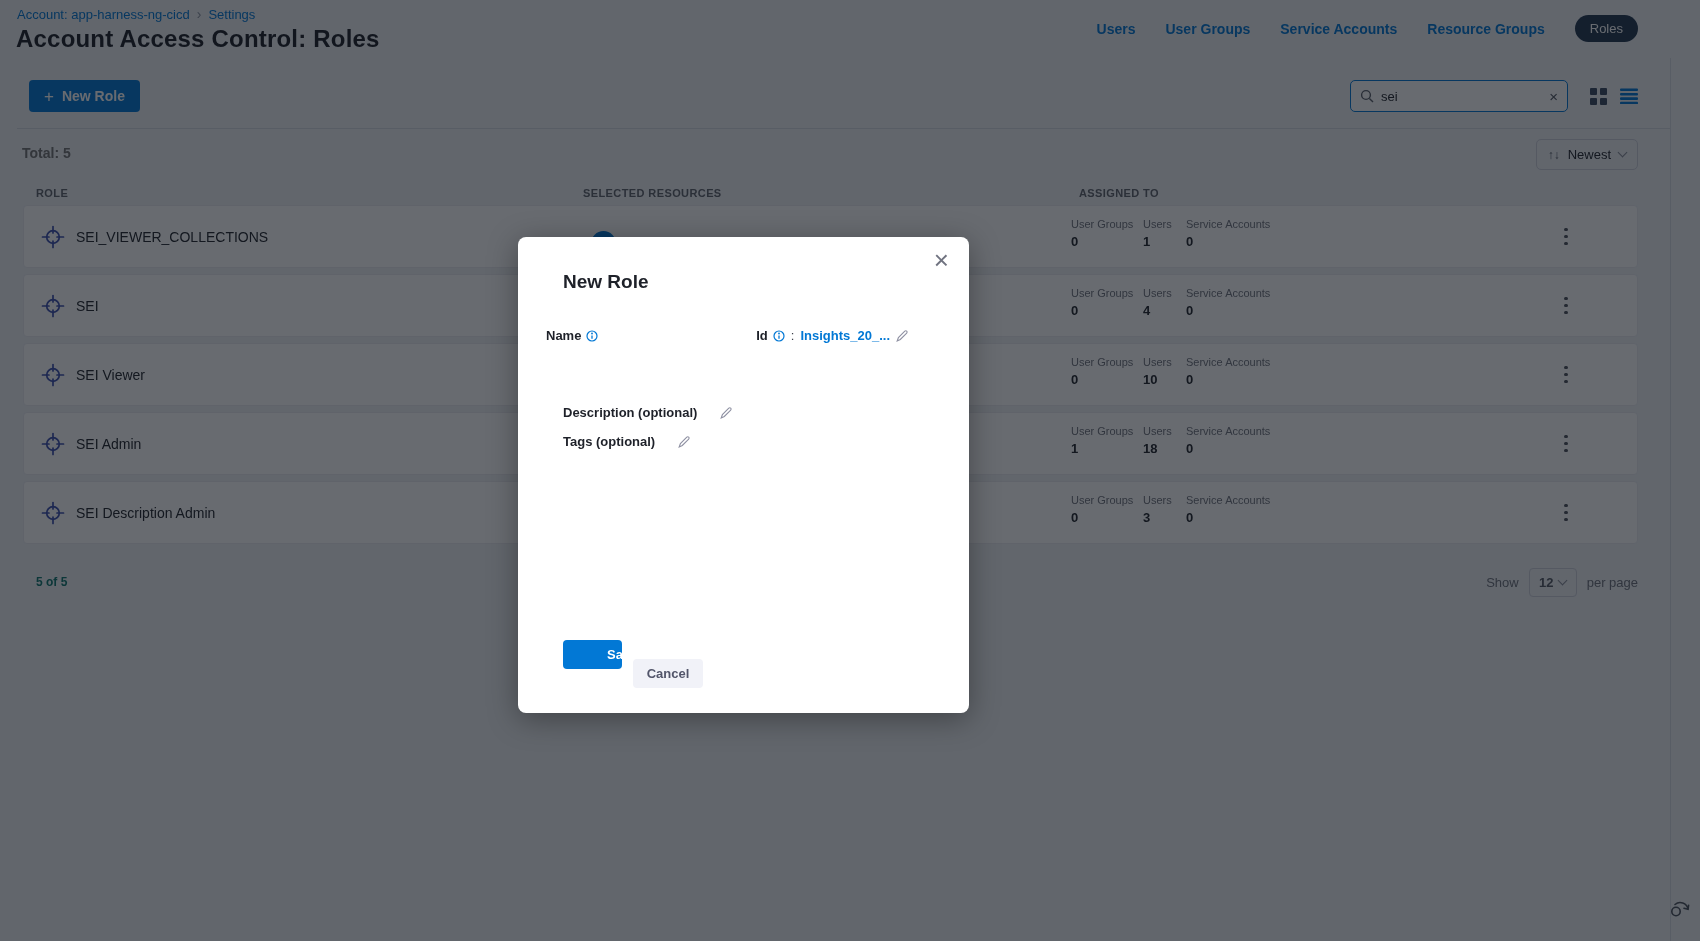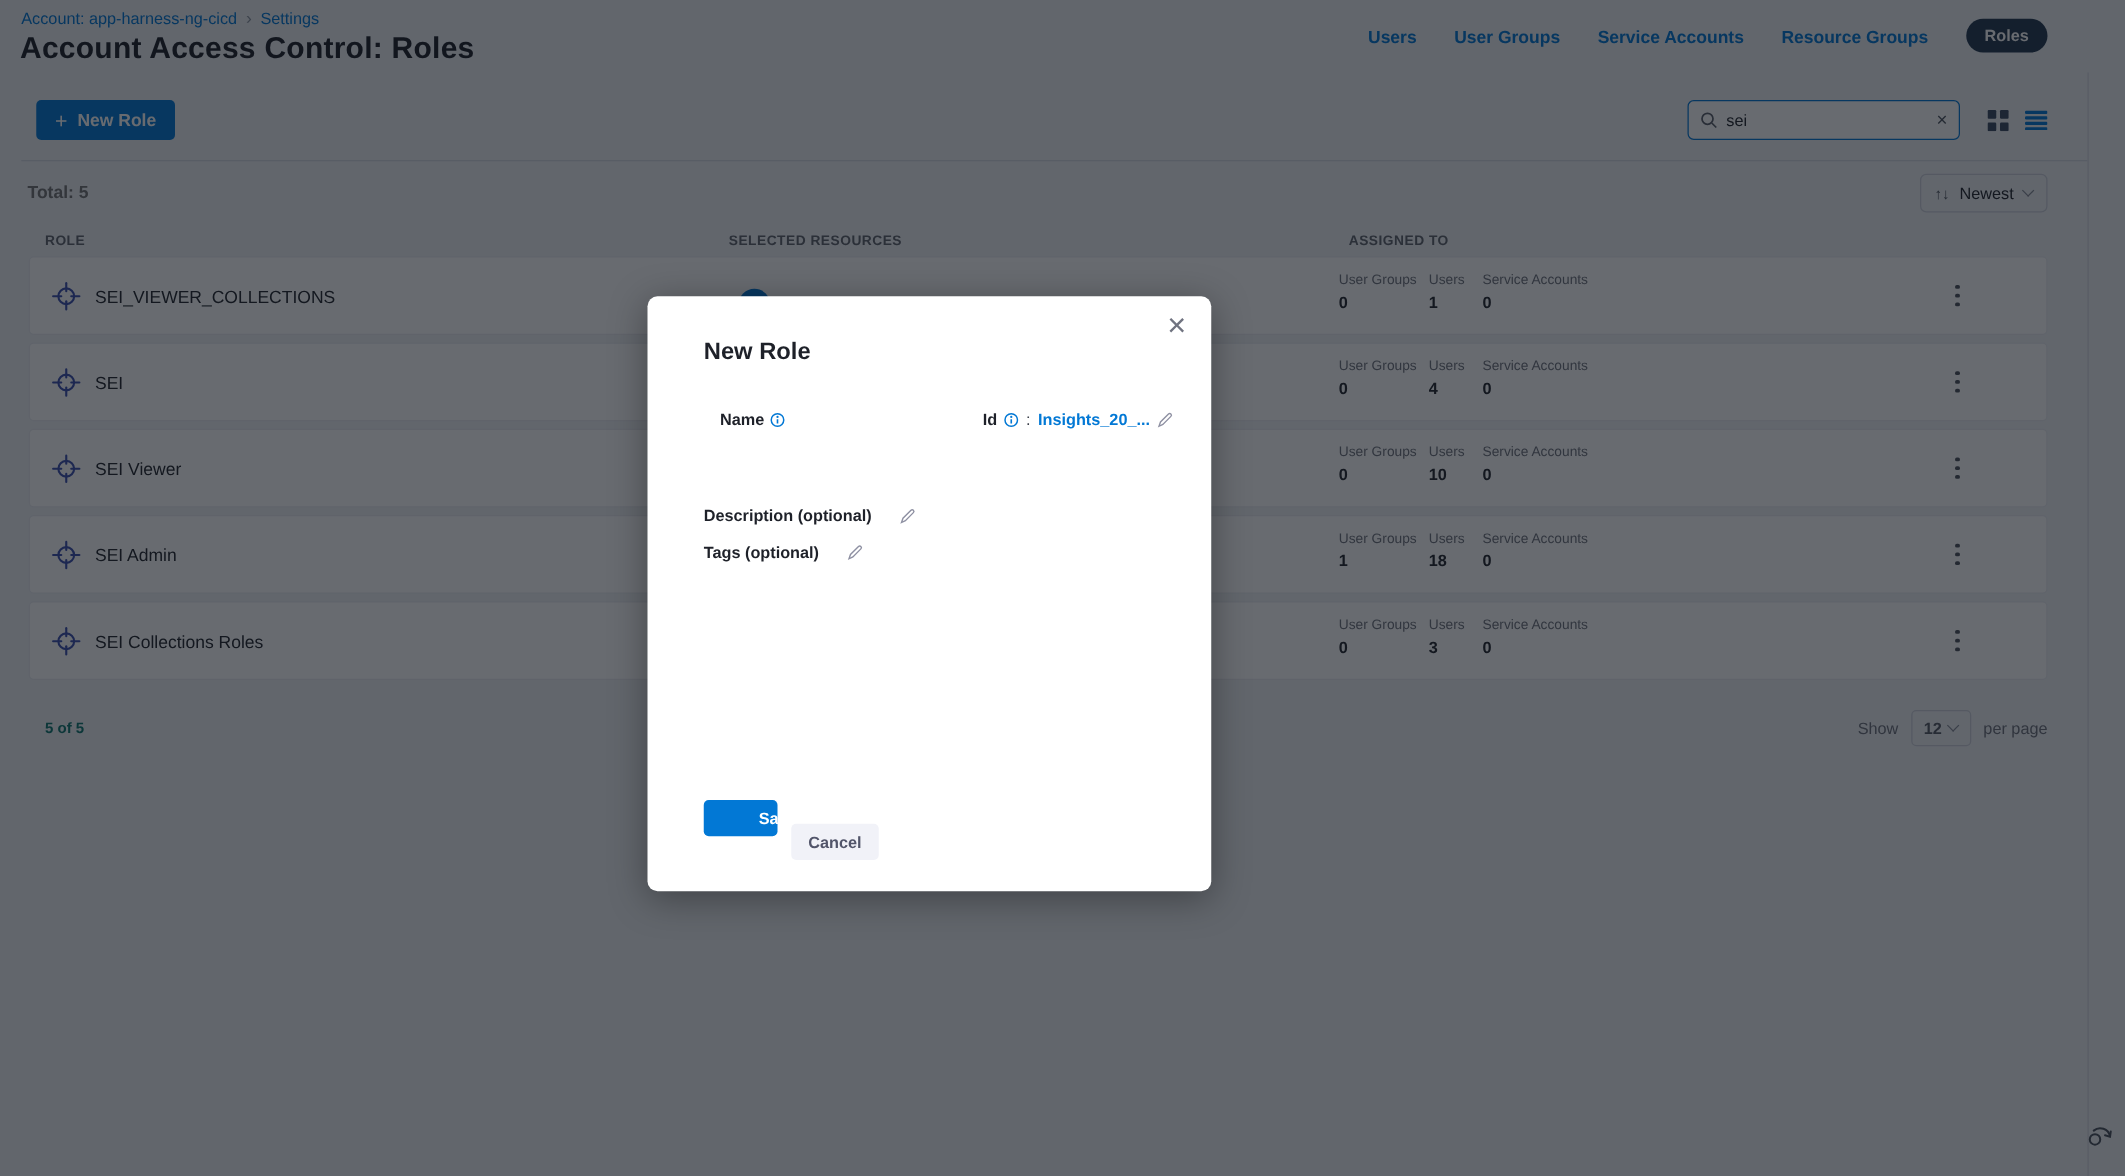--- a/index.html
+++ b/index.html
@@ -10,21 +10,21 @@
   }
   .abs { position:absolute; }
 
   
   .breadcrumb { left:17px; top:6px; font-size:13px; display:flex; align-items:center; gap:7px; }
   .crumb-link { color:#0278d5; cursor:pointer; text-decoration:none; }
   .crumb-sep { color:#8d94a0; font-size:14px; }
   .page-title { left:16px; top:25px; font-size:24px; font-weight:700; color:#1d2129; letter-spacing:.2px; }
   .nav { right:62px; top:15px; display:flex; align-items:center; gap:30px; font-size:14px; font-weight:600; }
   .nav-link { color:#0278d5; cursor:pointer; }
-  .nav-pill { background:#223850; color:#fff; font-size:13px; font-weight:700; padding:6px 15px; border-radius:16px; cursor:pointer; }
+  .nav-pill { background:#223850; color:#fff; font-size:13px; font-weight:400; padding:6px 15px; border-radius:16px; cursor:pointer; }
 
   
   .btn-new-role { left:29px; top:80px; height:32px; background:#0278d5; color:#fff; border:none;
     border-radius:4px; padding:0 15px; font-size:14px; font-weight:600; display:flex; align-items:center; gap:8px; cursor:pointer;
     font-family:inherit; }
   .plus { font-size:17px; font-weight:400; line-height:1; }
   .toolbar-right { right:62px; top:80px; height:32px; display:flex; align-items:center; }
   .search-box { width:218px; height:32px; background:#fff; border:1px solid #0278d5; border-radius:5px;
     display:flex; align-items:center; padding:0 9px; gap:7px; }
   .search-box input { flex:1; border:none; outline:none; font-size:13px; color:#22262d; background:transparent; font-family:inherit; min-width:0; }
@@ -68,21 +68,21 @@
     justify-content:center; gap:6px; font-size:13px; font-weight:600; color:#555a64; cursor:pointer; background:transparent; }
 
   .chat-corner { left:1669px; top:897px; }
 
   
   .overlay { left:0; top:0; width:1700px; height:941px; background:rgba(12,16,24,.62); z-index:40; }
   .modal { left:518px; top:237px; width:451px; height:476px; background:#fff; border-radius:8px; z-index:50;
     box-shadow:0 6px 30px rgba(0,0,0,.35); }
   .m-close { position:absolute; right:20px; top:10px; font-size:26px; color:#707380; cursor:pointer; line-height:1; font-weight:400; }
   .m-title { position:absolute; left:45px; top:34px; font-size:19px; font-weight:700; color:#1e2129; }
-  .m-row1 { position:absolute; left:58px; top:91px; width:363px; display:flex; justify-content:space-between; align-items:center; font-size:13px;gap:32px; }
+  .m-row1 { position:absolute; left:28px; top:91px; width:363px; display:flex; justify-content:space-between; align-items:center; font-size:13px;gap:32px; }
   .lbl-strong { font-weight:600; color:#1e2129; }
   .inline { display:flex; align-items:center; gap:5px; }
   .id-colon { color:#3c404a; margin:0 1px; }
   .id-link { color:#0278d5; font-weight:600; cursor:pointer; }
   .m-input { position:absolute; left:45px; top:112px; width:363px; height:30px; border:1px solid #0278d5; border-radius:5px;
     background:#fff; display:flex; align-items:center; padding:0 11px; font-size:13px; color:#1e2129; cursor:text; }
   .caret { width:1px; height:15px; background:#1a1d23; margin-left:1px; }
   .m-field { position:absolute; left:45px; font-size:13px; font-weight:600; color:#1e2129; display:flex; align-items:center; gap:22px; }
   .m-desc { top:168px; } .m-tags { top:197px; }
   .m-buttons { position:absolute; left:45px; top:403px; display:flex; gap:11px; }
@@ -287,21 +287,21 @@
   <div class="row">
     <span class="role-icon">
       <svg width="26" height="26" viewBox="0 0 26 26" stroke="#3b4fae" stroke-width="1.7" stroke-linecap="round" fill="none">
         <circle cx="13" cy="13" r="6.3"></circle>
           <line x1="13" y1="2.5" x2="13" y2="9"></line>
           <line x1="13" y1="17" x2="13" y2="23.5"></line>
           <line x1="2.5" y1="13" x2="9" y2="13"></line>
           <line x1="17" y1="13" x2="23.5" y2="13"></line>
       </svg>
       </span>
-    <span class="role-name">SEI Collections Roles</span>
+    <span class="role-name">SEI Description Admin</span>
     <div class="stat ug">
         <span class="lbl">User Groups</span>
         <span class="val">0</span>
       </div>
     <div class="stat us">
         <span class="lbl">Users</span>
         <span class="val">3</span>
       </div>
     <div class="stat sa">
         <span class="lbl">Service Accounts</span>

